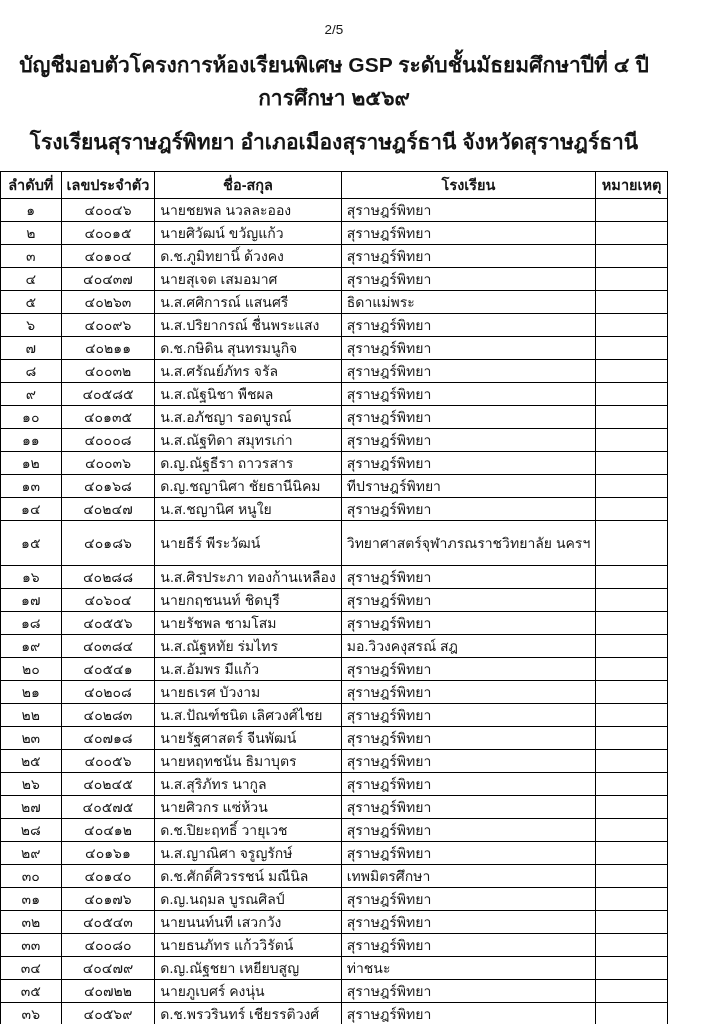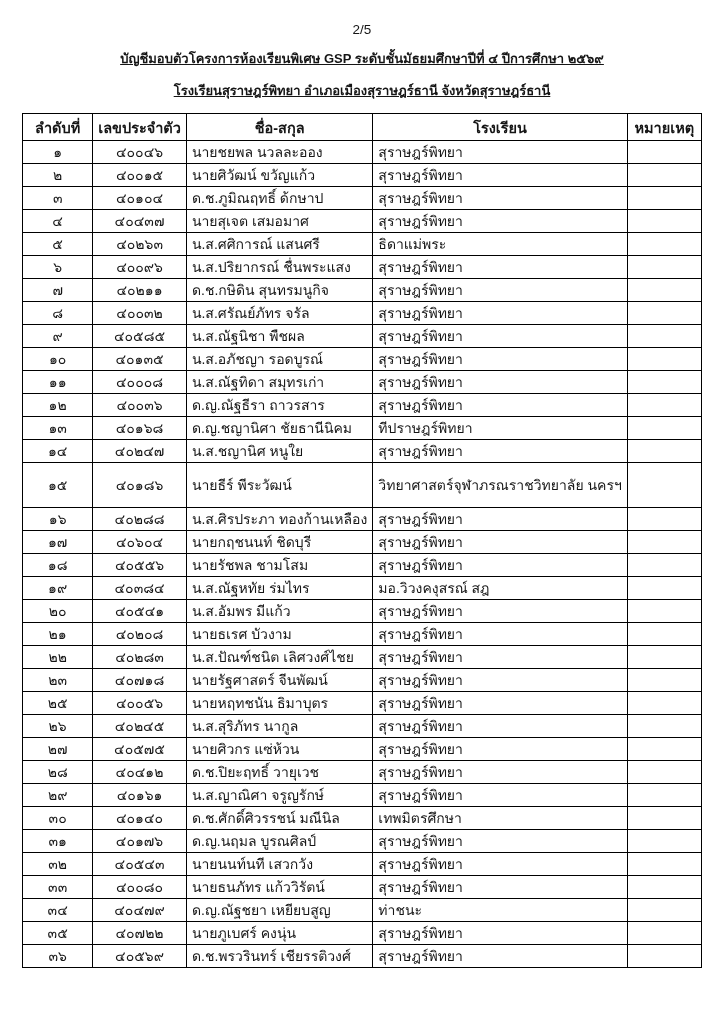--- a/index.html
+++ b/index.html
@@ -2,42 +2,41 @@
 <html lang="th"><head>
 <meta charset="utf-8">
 <style>
   html, body {
     margin: 0;
     padding: 0;
     background: #ffffff;
   }
   .page {
     position: relative;
-    width: 724px;
+    width: 668px;
     height: 1024px;
     background: #ffffff;
     box-sizing: border-box;
     padding-top: 22px;
     font-family: "Liberation Sans", "DejaVu Sans", sans-serif;
     color: #151515;
     border-radius: 14px;
   }
   .page-number {
     text-align: center;
     font-size: 13.5px;
     margin: 0 0 7px 0;
     font-weight: 400;
   }
   .doc-title {
     text-align: center;
     font-weight: 700;
-    font-size: 13px;
+    font-size: 21px;
     line-height: 1.55;
     margin: 12px;
-    text-decoration: underline;
   }
   table.roster {
     border-collapse: collapse;
     margin: 6px auto 0 auto;
     table-layout: fixed;
     border: 1.5px solid #000;
     padding-left: 47px;
   }
   .col-no     { width: 70px;  }
   .col-id     { width: 90px;  }
@@ -105,21 +104,21 @@
         <tr>
           <td class="center">๒</td>
           <td class="center">๔๐๐๑๕</td>
           <td>นายศิวัฒน์ ขวัญแก้ว</td>
           <td>สุราษฎร์พิทยา</td>
           <td></td>
         </tr>
         <tr>
           <td class="center">๓</td>
           <td class="center">๔๐๑๐๔</td>
-          <td>ด.ช.ภูมิณฤทธิ์ ด้กษาป</td>
+          <td>ด.ช.ภูมิทยานิ์ ด้วงคง</td>
           <td>สุราษฎร์พิทยา</td>
           <td></td>
         </tr>
         <tr>
           <td class="center">๔</td>
           <td class="center">๔๐๔๓๗</td>
           <td>นายสุเจต เสมอมาศ</td>
           <td>สุราษฎร์พิทยา</td>
           <td></td>
         </tr>

